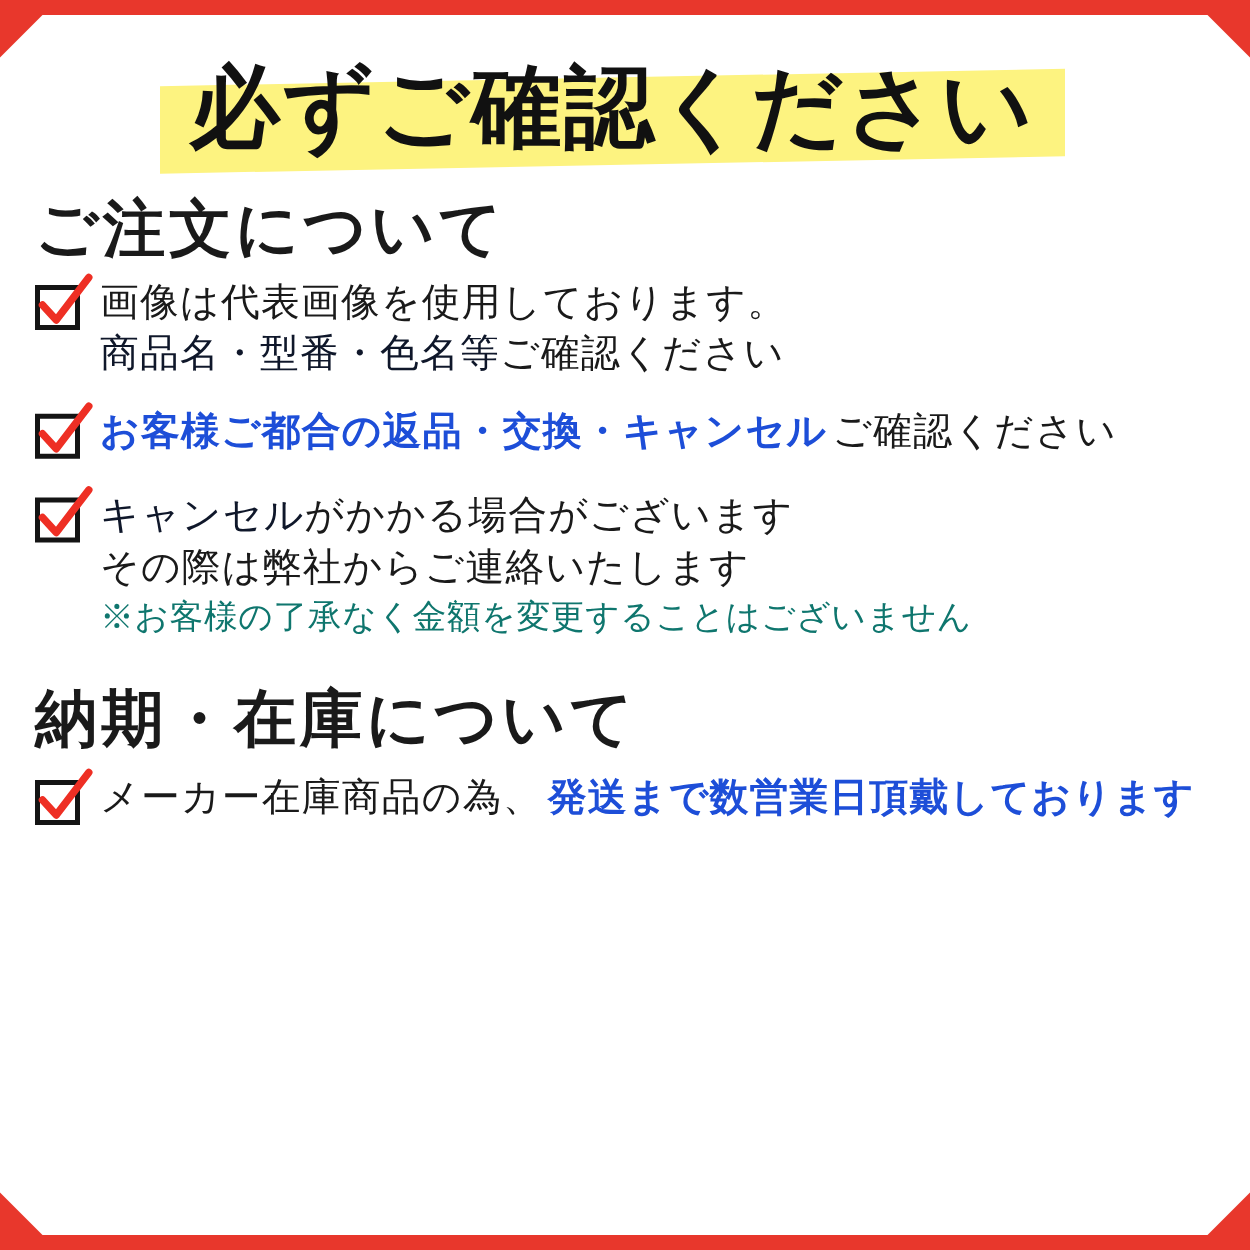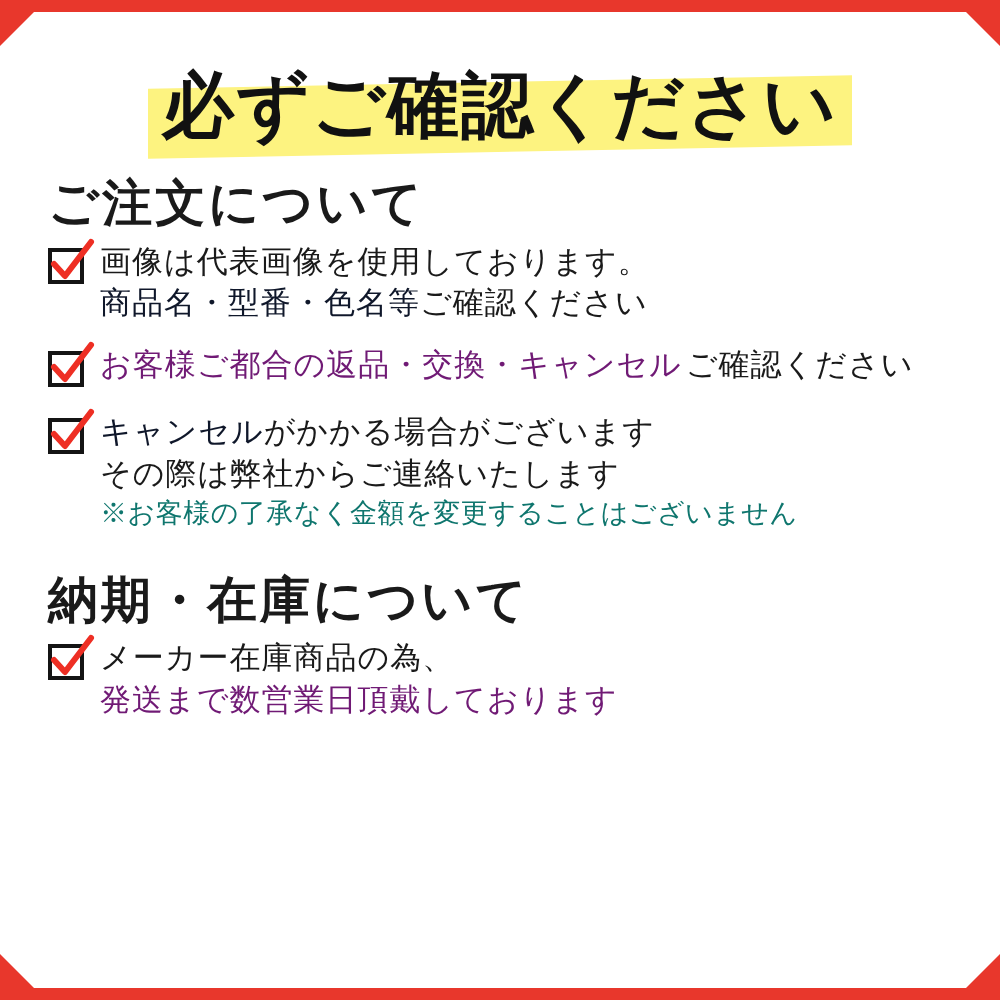--- a/index.html
+++ b/index.html
@@ -47,24 +47,24 @@
     border-color: transparent transparent transparent #e8372c;
   }
   .corner-br {
     bottom: 0; right: 0;
     border-width: 0 0 34px 34px;
     border-color: transparent transparent #e8372c transparent;
   }
 
   .content {
     position: absolute;
-    top: 20px;
+    top: 0;
     left: 0;
     width: 1000px;
-    padding: 22px 40px 0 40px;
+    padding: 22px 40px 0 20px;
     box-sizing: border-box;
   }
 
   
   .title-wrap {
     position: relative;
     text-align: center;
     height: 108px;
     margin-bottom: 8px;
   }
@@ -92,20 +92,21 @@
   .section-heading {
     font-size: 50px;
     line-height: 1.25;
     font-weight: 700;
     color: #1a1a1a;
     letter-spacing: 3px;
     margin: 10px 0 6px 8px;
   }
   .section-heading.second {
     margin-top: 36px;
+    font-family: Liberation Mono, monospace;
   }
 
   
   .item {
     display: flex;
     align-items: flex-start;
     margin: 0 0 20px 8px;
   }
   .checkbox {
     flex: 0 0 auto;
@@ -135,22 +136,22 @@
     flex: 1 1 auto;
   }
   .line {
     font-size: 31px;
     line-height: 1.35;
     letter-spacing: 1px;
     color: #1a1a1a;
     white-space: nowrap;
   }
   .line.red {
-    color: #701a75;
-    font-weight: 400;
+    color: #1d4ed8;
+    font-weight: 700;
   }
   .line.bold-black {
     color: #1a1a1a;
   }
   .note {
     font-size: 27px;
     line-height: 1.4;
     letter-spacing: 0.5px;
     color: #0f766e;
     white-space: nowrap;

